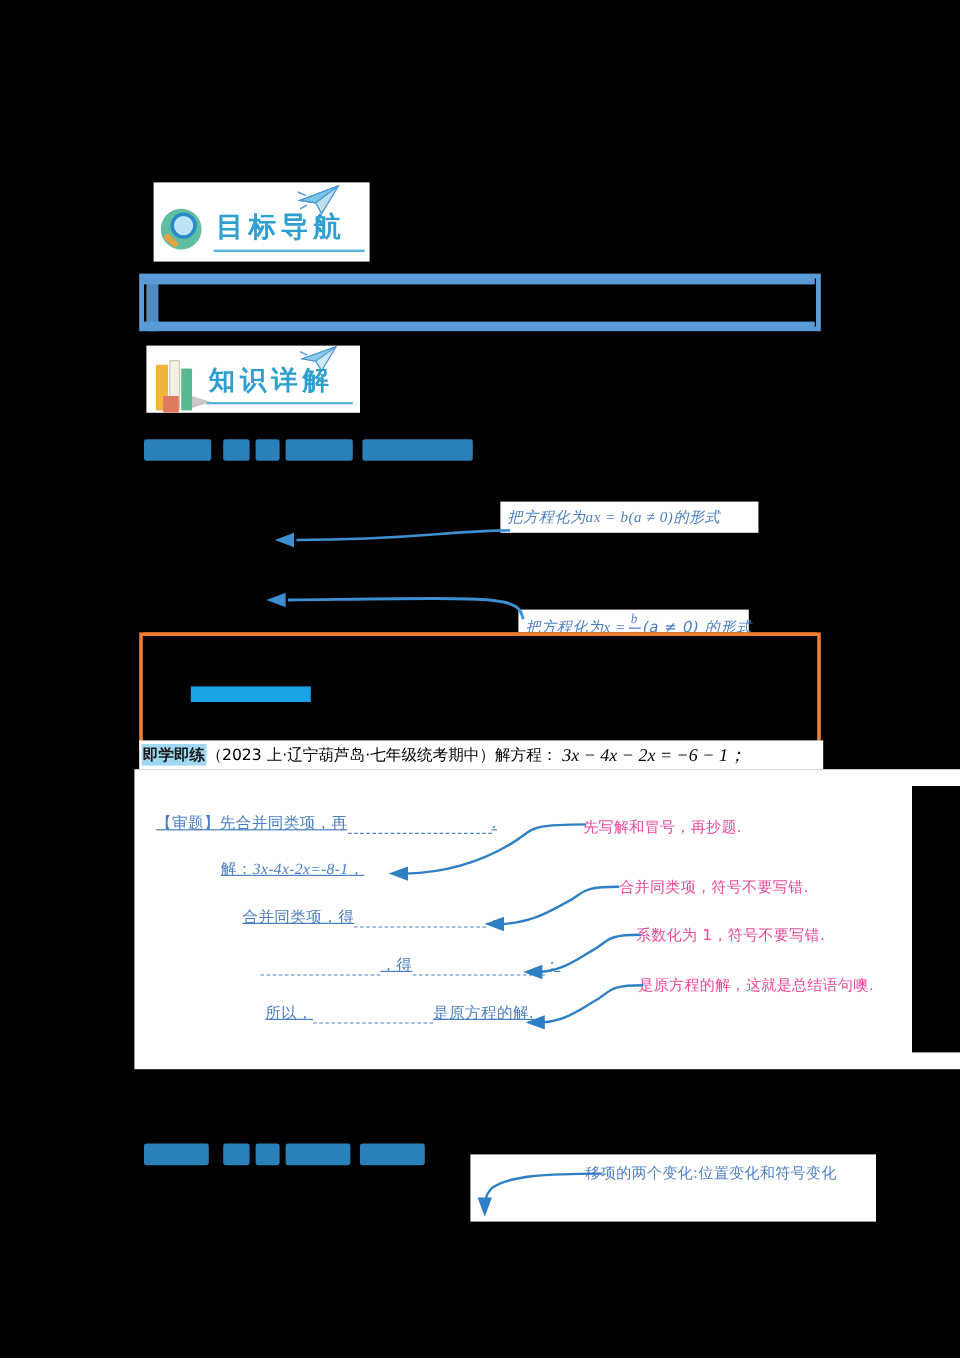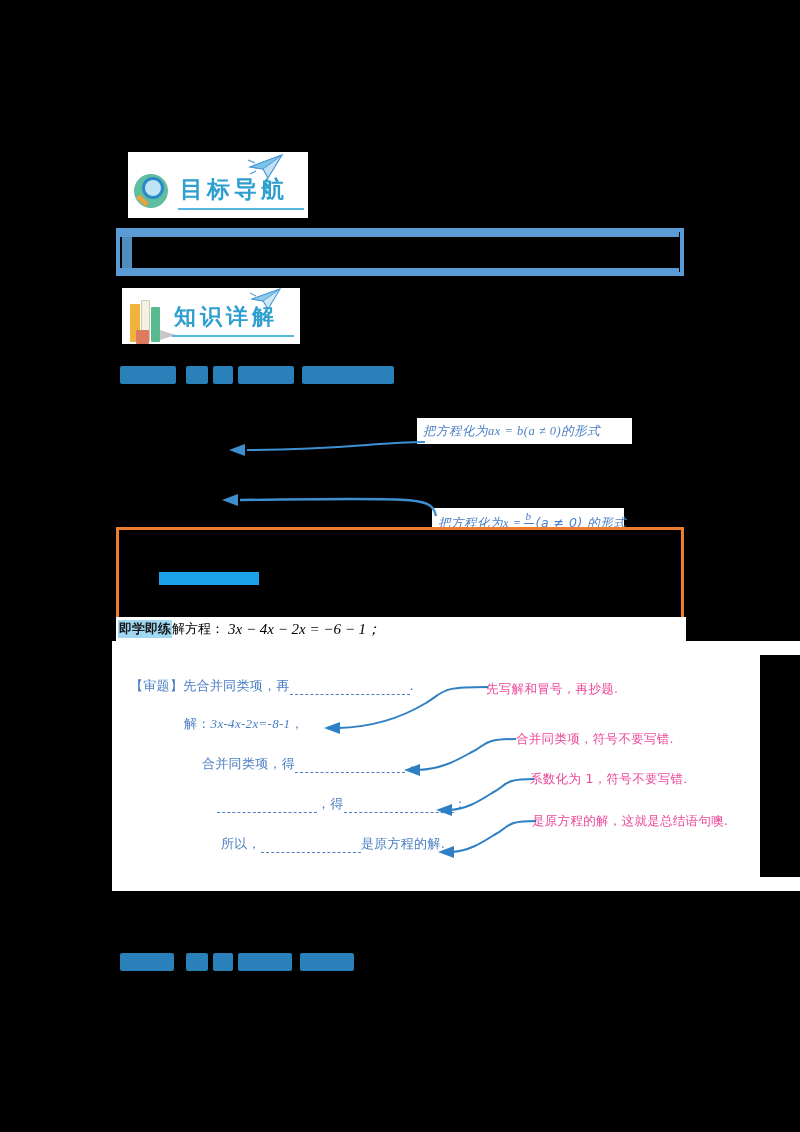--- a/index.html
+++ b/index.html
@@ -153,20 +153,21 @@
     position:absolute;
     background:#ffffff;
   }
   .sol-line{
     position:absolute;
     color:#4b7fc4;
     font-family:"DejaVu Sans", sans-serif;
     font-size:13px;
     white-space:nowrap;
     letter-spacing:.3px;
+    text-decoration:underline;
   }
   .sol-line .eqh{font-family:"Liberation Serif", serif;font-style:italic;}
   .blank{
     display:inline-block;
     border-bottom:1.5px dashed #4b7fc4;
     height:.95em;
     vertical-align:bottom;
   }
   .right-note{
     position:absolute;
@@ -283,20 +284,21 @@
   </div>
 
   <div class="orange-box" style="left:116px;top:527px;width:568px;height:98px;">
     <div class="obar" style="left:0;top:-3px;width:100%;height:3px;"></div>
     <div style="position:absolute;left:40px;top:42px;width:100px;height:13px;background:#1aa3e8;"></div>
     <span style="position:absolute;left:-9999px;"></span>
   </div>
 
   <div class="exercise" style="left:116px;top:617px;width:568px;height:24px;padding-left:2px;">
     <span class="hl">即学即练</span>
+    <span class="meta">（2023 上·辽宁葫芦岛·七年级统考期中）</span>
     <span class="meta">解方程：</span>
     <span class="eq">3x − 4x − 2x = −6 − 1；</span>
   </div>
 
   <div class="sol-panel" style="left:112px;top:641px;width:688px;height:250px;">
 
     <div class="black-edge" style="left:648px;top:14px;width:52px;height:222px;"></div>
 
     <div class="sol-line" style="left:18px;top:36px;">
       <span>【审题】先合并同类项，再</span><span class="blank" style="width:120px;"></span><span>.</span>
@@ -355,14 +357,23 @@
     <span class="kp-tag" style="width:18px;display:inline-block;">&nbsp;</span>
     <span style="display:inline-block;width:5px;"></span>
     <span class="kp-tag" style="width:16px;display:inline-block;">&nbsp;</span>
     <span style="display:inline-block;width:5px;"></span>
     <span class="kp-tag" style="width:50px;display:inline-block;">&nbsp;</span>
     <span style="display:inline-block;width:8px;"></span>
     <span class="kp-tag" style="width:50px;display:inline-block;">&nbsp;</span>
 
   </div>
 
+  <div class="bnote" style="left:392px;top:962px;width:338px;height:56px;">
+    <div class="arrow" style="left:2px;top:6px;">
+      <svg width="110" height="46" viewBox="0 0 110 46">
+        <path d="M108 10 C60 10, 30 12, 16 22 C10 28, 10 34, 10 42" stroke="#2f7fc4" stroke-width="2" fill="none"></path>
+        <polygon points="10,46 4,30 16,30" fill="#2f7fc4"></polygon>
+      </svg>
+    </div>
+    <div class="right-note" style="left:96px;top:8px;color:#4b7fc4;position:absolute;">移项的两个变化:位置变化和符号变化</div>
+  </div>
 
 </div>
 
 </body></html>

